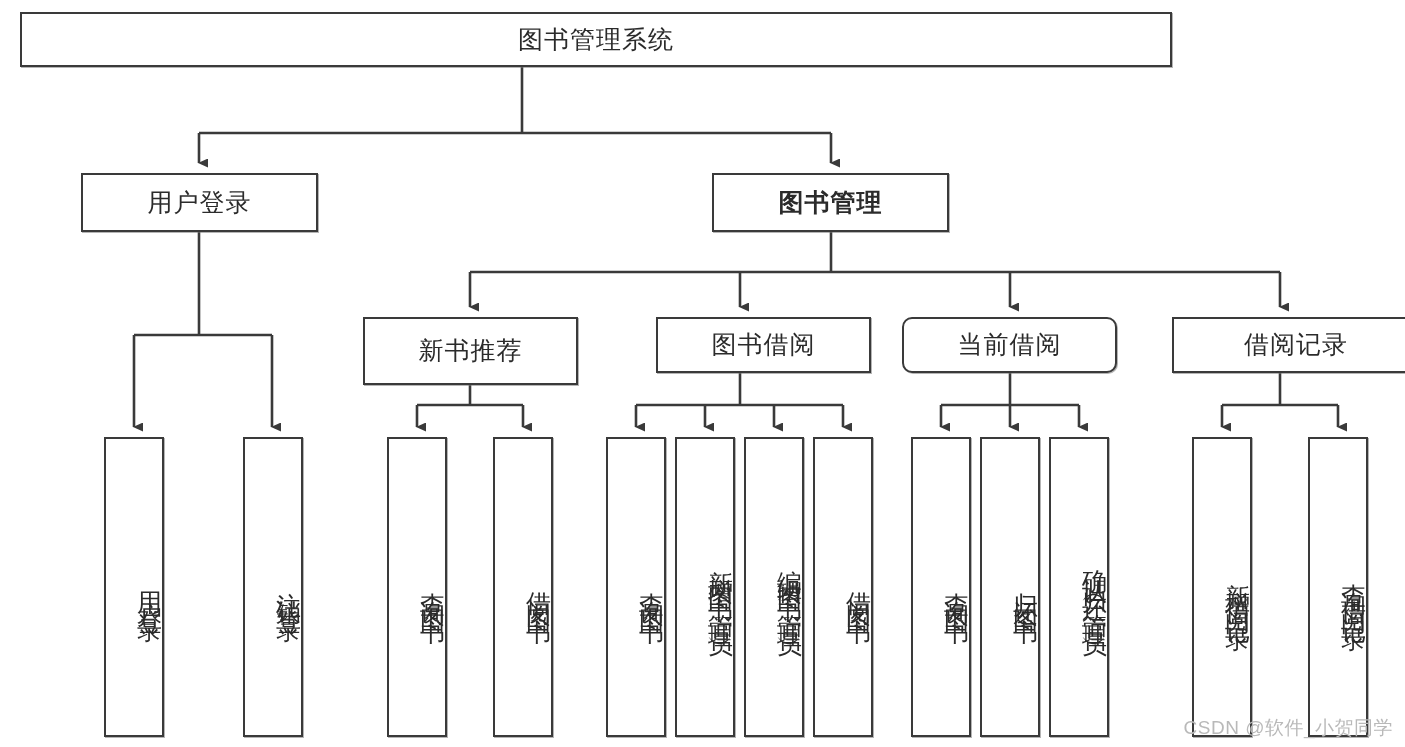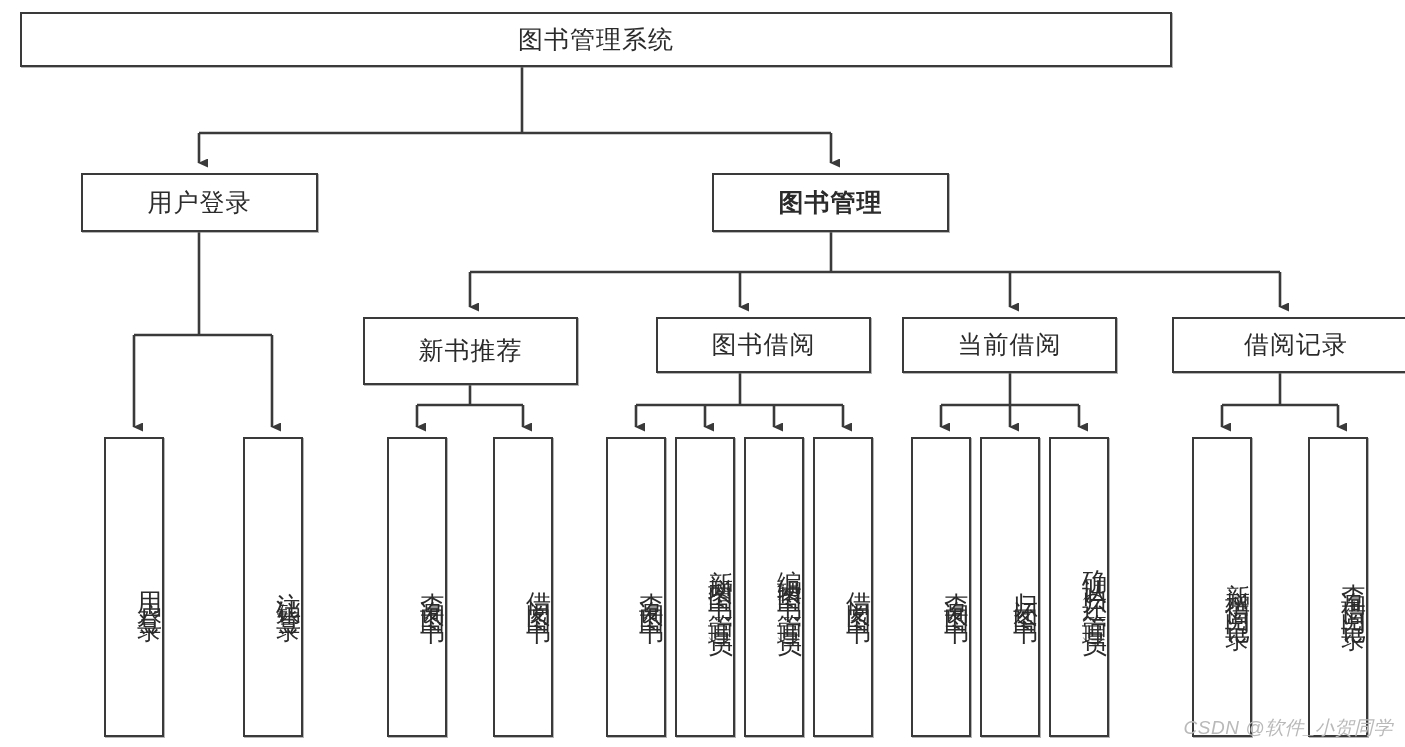--- a/index.html
+++ b/index.html
@@ -51,21 +51,20 @@
     display:block;
   }
   #watermark{
     position:absolute;
     right:12px;bottom:6px;
     font-size:19px;
     color:#b9b9b9;
     letter-spacing:0.5px;
     white-space:nowrap;
     font-family:"Liberation Sans","DejaVu Sans",sans-serif;
-    font-style:italic;
   }
 </style>
 </head>
 <body>
 
 <div id="diagram-root">
 
   <svg id="connectors" viewBox="0 0 1405 747" width="1405" height="747">
     <defs>
       <marker id="arrowhead" markerWidth="9" markerHeight="10" refX="4.5" refY="9" orient="auto" markerUnits="userSpaceOnUse">
@@ -116,21 +115,21 @@
     </g>
   </svg>
 
   <div class="node h" style="left:20px;top:12px;width:1152px;height:55px;">图书管理系统</div>
 
   <div class="node h" style="left:81px;top:173px;width:237px;height:59px;">用户登录</div>
   <div class="node h" style="left:712px;top:173px;width:237px;height:59px;font-weight:bold;">图书管理</div>
 
   <div class="node h" style="left:363px;top:317px;width:215px;height:68px;">新书推荐</div>
   <div class="node h" style="left:633px;top:317px;width:215px;height:56px;margin-left:23px;">图书借阅</div>
-  <div class="node h" style="left:902px;top:317px;width:215px;height:56px;">当前借阅</div>
+  <div class="node h" style="left:902px;top:317px;width:215px;height:56px;border-radius:10px;">当前借阅</div>
   <div class="node h" style="left:1172px;top:317px;width:248px;height:56px;">借阅记录</div>
 
   <div class="node v" style="left:104px;top:437px;width:60px;height:300px;">
     <span class="vtext">用户登录</span>
   </div>
   <div class="node v" style="left:243px;top:437px;width:60px;height:300px;">
     <span class="vtext">注销登录</span>
   </div>
 
   <div class="node v" style="left:387px;top:437px;width:60px;height:300px;">

